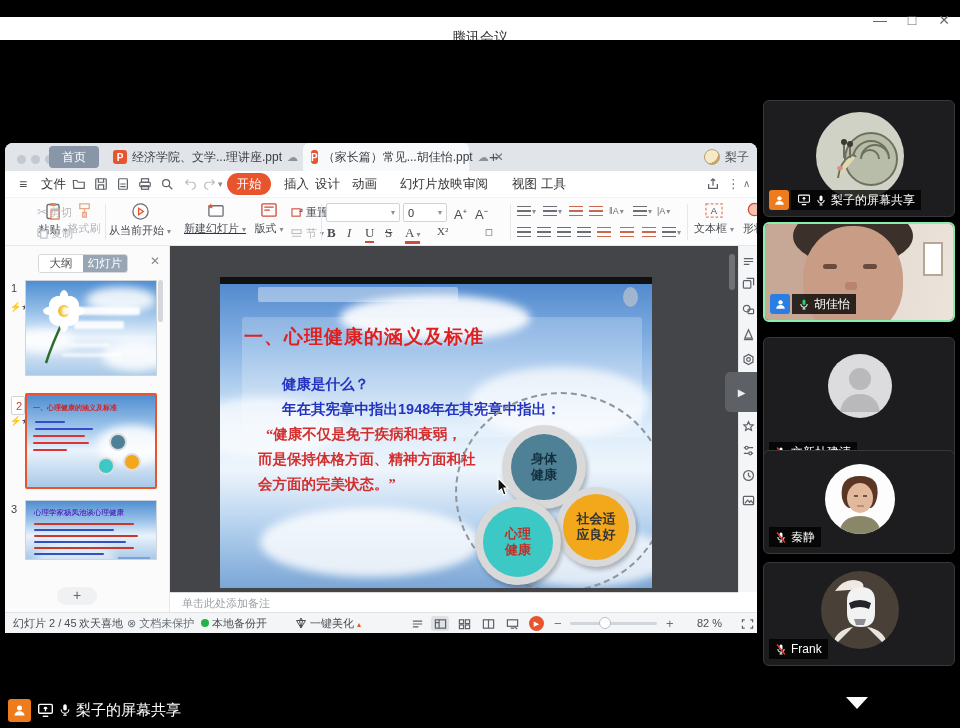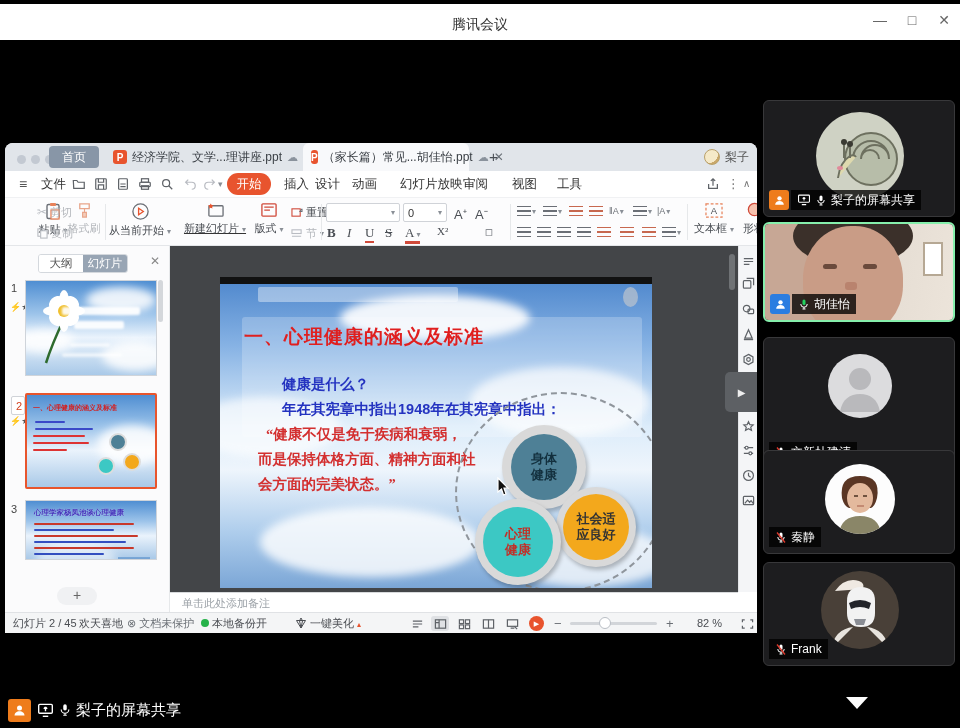--- a/index.html
+++ b/index.html
@@ -2,21 +2,21 @@
 <html><head>
 <meta charset="utf-8">
 <style>
   * { margin:0; padding:0; box-sizing:border-box; }
   html,body { width:960px; height:728px; }
   body { font-family:"Liberation Sans", sans-serif; background:#000; position:relative; overflow:hidden; }
   .abs { position:absolute; }
   .f { display:flex; align-items:center; }
 
   
-  .titlebar { left:0; top:4px; width:960px; height:40px; background:#fff; border-bottom:1px solid #ececec; }
+  .titlebar { left:0; top:17px; width:960px; height:40px; background:#fff; border-bottom:1px solid #ececec; }
   .titlebar .title { width:100%; text-align:center; font-size:14px; color:#333; line-height:40px; }
   .winctl { top:0; right:0; height:40px; display:flex; }
   .winctl span { width:32px; height:40px; display:flex; align-items:center; justify-content:center; color:#666; font-size:14px; cursor:default; }
 
   
   .share-area { left:0; top:40px; width:960px; height:688px; background:#000; }
 
   
   .wps { left:5px; top:103px; width:752px; height:490px; background:#fff; border-radius:8px 8px 0 0; overflow:hidden; font-size:12px; color:#333; }
 
@@ -212,21 +212,21 @@
           </svg>
         </span>
       <span class="menu-item" style="left:213px;color:#8a8f96;font-size:9px;">▾</span>
       <div class="start-pill">开始</div>
       <span class="menu-item" style="left:279px;">插入</span>
       <span class="menu-item" style="left:310px;">设计</span>
       <span class="menu-item" style="left:347px;">动画</span>
       <span class="menu-item" style="left:395px;">幻灯片放映</span>
       <span class="menu-item" style="left:458px;">审阅</span>
       <span class="menu-item" style="left:507px;">视图</span>
-      <span class="menu-item" style="left:552px;">工具</span>
+      <span class="menu-item" style="left:536px;">工具</span>
       <span class="mb-ic" style="left:700px;">
           <svg viewBox="0 0 16 16">
             <path d="M3 8v5h10V8M8 10V2M5.5 4.5L8 2l2.5 2.5"></path>
           </svg>
         </span>
       <span class="menu-item" style="left:722px;color:#777;">⋮</span>
       <span class="menu-item" style="left:738px;color:#777;font-size:10px;">∧</span>
     </div>
 
     <div class="abs ribbon">

